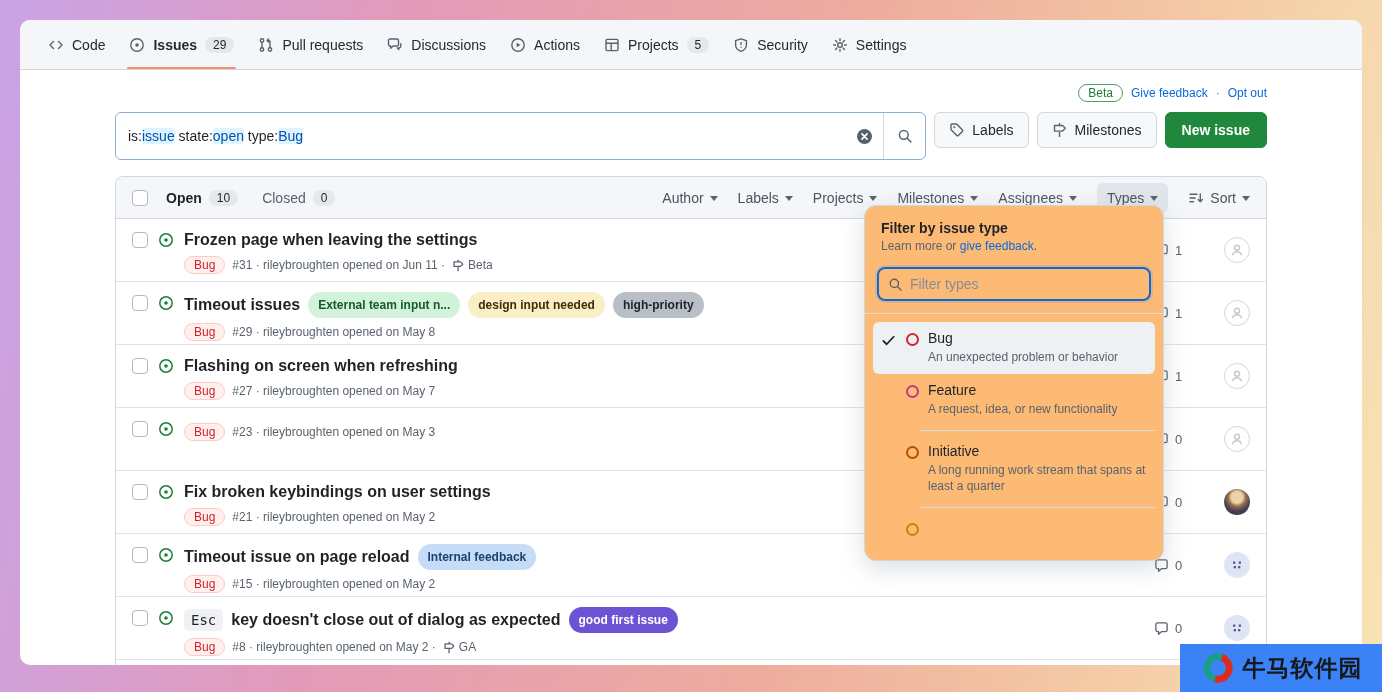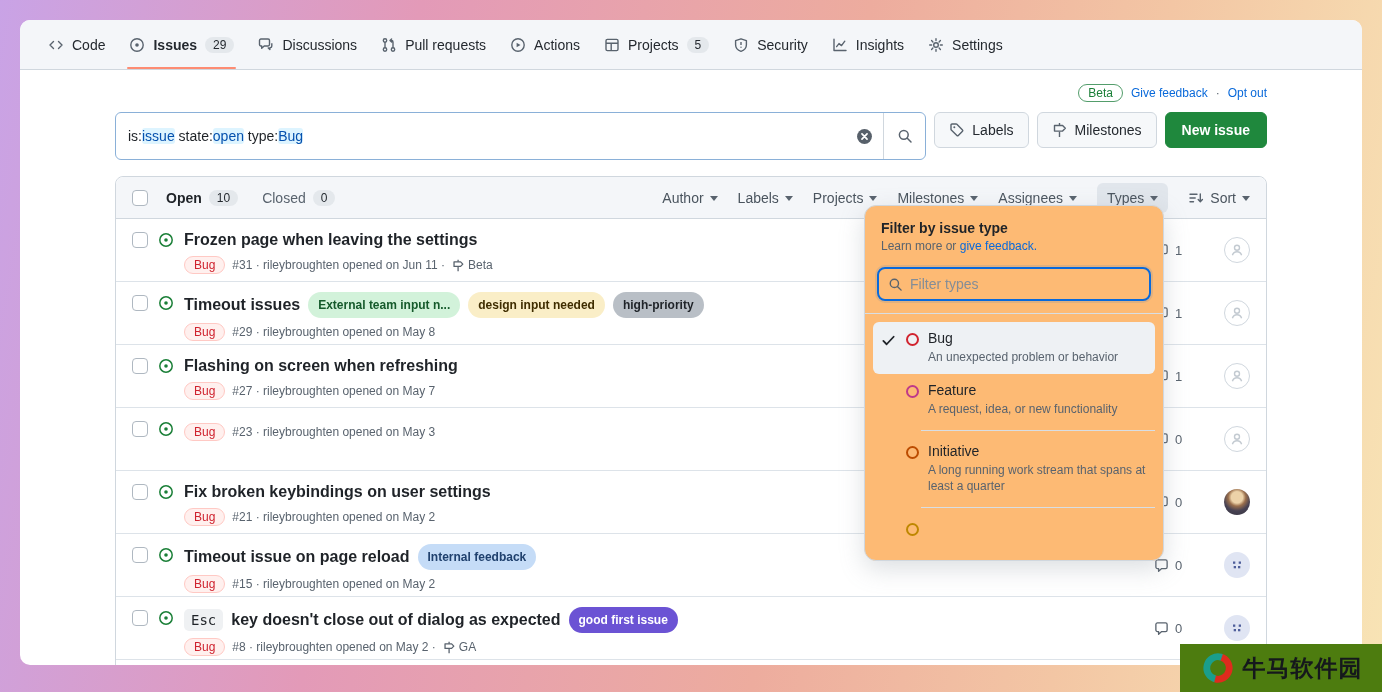--- a/index.html
+++ b/index.html
@@ -145,21 +145,21 @@
   .dd-item.selected { background:#eef1f4; }
   .check-col { width:16px; flex:none; color:#1f2328; display:flex; padding-top:3px; }
   .ring { width:13px; height:13px; border-radius:50%; border:2.5px solid currentColor; margin-top:3px; flex:none; }
   .c-bug { color:#d1242f; } .c-feature { color:#bf3989; }
   .c-initiative { color:#bc4c00; } .c-task { color:#bf8700; }
   .dd-item-name { font-weight:500; font-size:14px; color:#1f2328; }
   .dd-item-desc { font-size:12px; color:#59636e; margin-top:3px; line-height:1.4; }
   .dd-sep { height:1px; background:#d8dee4; margin:4px 0 4px 48px; }
   
   .watermark {
-    position:absolute; right:0; bottom:0; width:202px; height:48px; background:#4d7c0f;
+    position:absolute; right:0; bottom:0; width:202px; height:48px; background:#3b82f6;
     display:flex; align-items:center; justify-content:center; gap:7px; z-index:20;
   }
   .wm-text { font-weight:700; font-size:23px; color:#15181c; letter-spacing:1px; }
   svg { display:block; }
 </style>
 </head>
 <body>
 
 <div class="card">
 
@@ -174,43 +174,43 @@
     </div>
     <div class="tab active">
       <span class="ico">
         <svg width="16" height="16" viewBox="0 0 16 16" fill="none" stroke="currentColor" stroke-width="1.4">
             <circle cx="8" cy="8" r="6.2"></circle>
             <circle cx="8" cy="8" r="1.8" fill="currentColor" stroke="none"></circle>
           </svg>
       </span>
       <span>Issues</span>
       <span class="pill-count">29</span>
-    </div>
-    <div class="tab">
-      <span class="ico">
-        <svg width="16" height="16" viewBox="0 0 16 16" fill="none" stroke="currentColor" stroke-width="1.4" stroke-linejoin="round">
-            <path d="M1.5 3.4A1.4 1.4 0 0 1 2.9 2h7.2a1.4 1.4 0 0 1 1.4 1.4v4.2A1.4 1.4 0 0 1 10.1 9H6.2L3.7 11.3V9h-.8A1.4 1.4 0 0 1 1.5 7.6z"></path>
-            <path d="M13.8 6.2v2.9c0 .8-.6 1.5-1.4 1.5h-.5v2l-2.1-2"></path>
-          </svg>
-      </span>
-      <span>Discussions</span>
     </div>
     <div class="tab">
       <span class="ico">
         <svg width="16" height="16" viewBox="0 0 16 16" fill="none" stroke="currentColor" stroke-width="1.4" stroke-linecap="round" stroke-linejoin="round">
             <circle cx="4" cy="3.5" r="1.7"></circle>
             <circle cx="4" cy="12.5" r="1.7"></circle>
             <circle cx="12" cy="12.5" r="1.7"></circle>
             <path d="M4 5.4v5.2M9.2 3.5h1.3A1.5 1.5 0 0 1 12 5v5.6M10.6 1.9 9 3.5l1.6 1.6"></path>
           </svg>
       </span>
       <span>Pull requests</span>
     </div>
     <div class="tab">
       <span class="ico">
+        <svg width="16" height="16" viewBox="0 0 16 16" fill="none" stroke="currentColor" stroke-width="1.4" stroke-linejoin="round">
+            <path d="M1.5 3.4A1.4 1.4 0 0 1 2.9 2h7.2a1.4 1.4 0 0 1 1.4 1.4v4.2A1.4 1.4 0 0 1 10.1 9H6.2L3.7 11.3V9h-.8A1.4 1.4 0 0 1 1.5 7.6z"></path>
+            <path d="M13.8 6.2v2.9c0 .8-.6 1.5-1.4 1.5h-.5v2l-2.1-2"></path>
+          </svg>
+      </span>
+      <span>Discussions</span>
+    </div>
+    <div class="tab">
+      <span class="ico">
         <svg width="16" height="16" viewBox="0 0 16 16" fill="none" stroke="currentColor" stroke-width="1.4">
             <circle cx="8" cy="8" r="6.2"></circle>
             <path d="M6.6 5.7v4.6L10.5 8z" fill="currentColor" stroke="none"></path>
           </svg>
       </span>
       <span>Actions</span>
     </div>
     <div class="tab">
       <span class="ico">
         <svg width="16" height="16" viewBox="0 0 16 16" fill="none" stroke="currentColor" stroke-width="1.4">
@@ -223,29 +223,20 @@
     </div>
     <div class="tab">
       <span class="ico">
         <svg width="16" height="16" viewBox="0 0 16 16" fill="none" stroke="currentColor" stroke-width="1.4" stroke-linejoin="round">
             <path d="M8 1.8 13.4 3.6v4.1c0 3.4-2.4 5.6-5.4 6.6-3-1-5.4-3.2-5.4-6.6V3.6z"></path>
             <path d="M8 5v3.1"></path>
             <circle cx="8" cy="10.3" r="0.7" fill="currentColor" stroke="none"></circle>
           </svg>
       </span>
       <span>Security</span>
-    </div>
-    <div class="tab">
-      <span class="ico">
-        <svg width="16" height="16" viewBox="0 0 16 16" fill="none" stroke="currentColor" stroke-width="1.4" stroke-linecap="round" stroke-linejoin="round">
-            <path d="M2 2.2v11.3h12"></path>
-            <path d="M4.6 9.6 7 6.6l2.5 2 3.3-4.4"></path>
-          </svg>
-      </span>
-      <span>Insights</span>
     </div>
     <div class="tab">
       <span class="ico">
         <svg width="16" height="16" viewBox="0 0 16 16" fill="none" stroke="currentColor" stroke-width="1.4" stroke-linecap="round">
             <circle cx="8" cy="8" r="2.3"></circle>
             <path d="M8 1.7v1.9M8 12.4v1.9M1.7 8h1.9M12.4 8h1.9M3.6 3.6l1.3 1.3M11.1 11.1l1.3 1.3M12.4 3.6l-1.3 1.3M4.9 11.1l-1.3 1.3"></path>
           </svg>
       </span>
       <span>Settings</span>
     </div>

